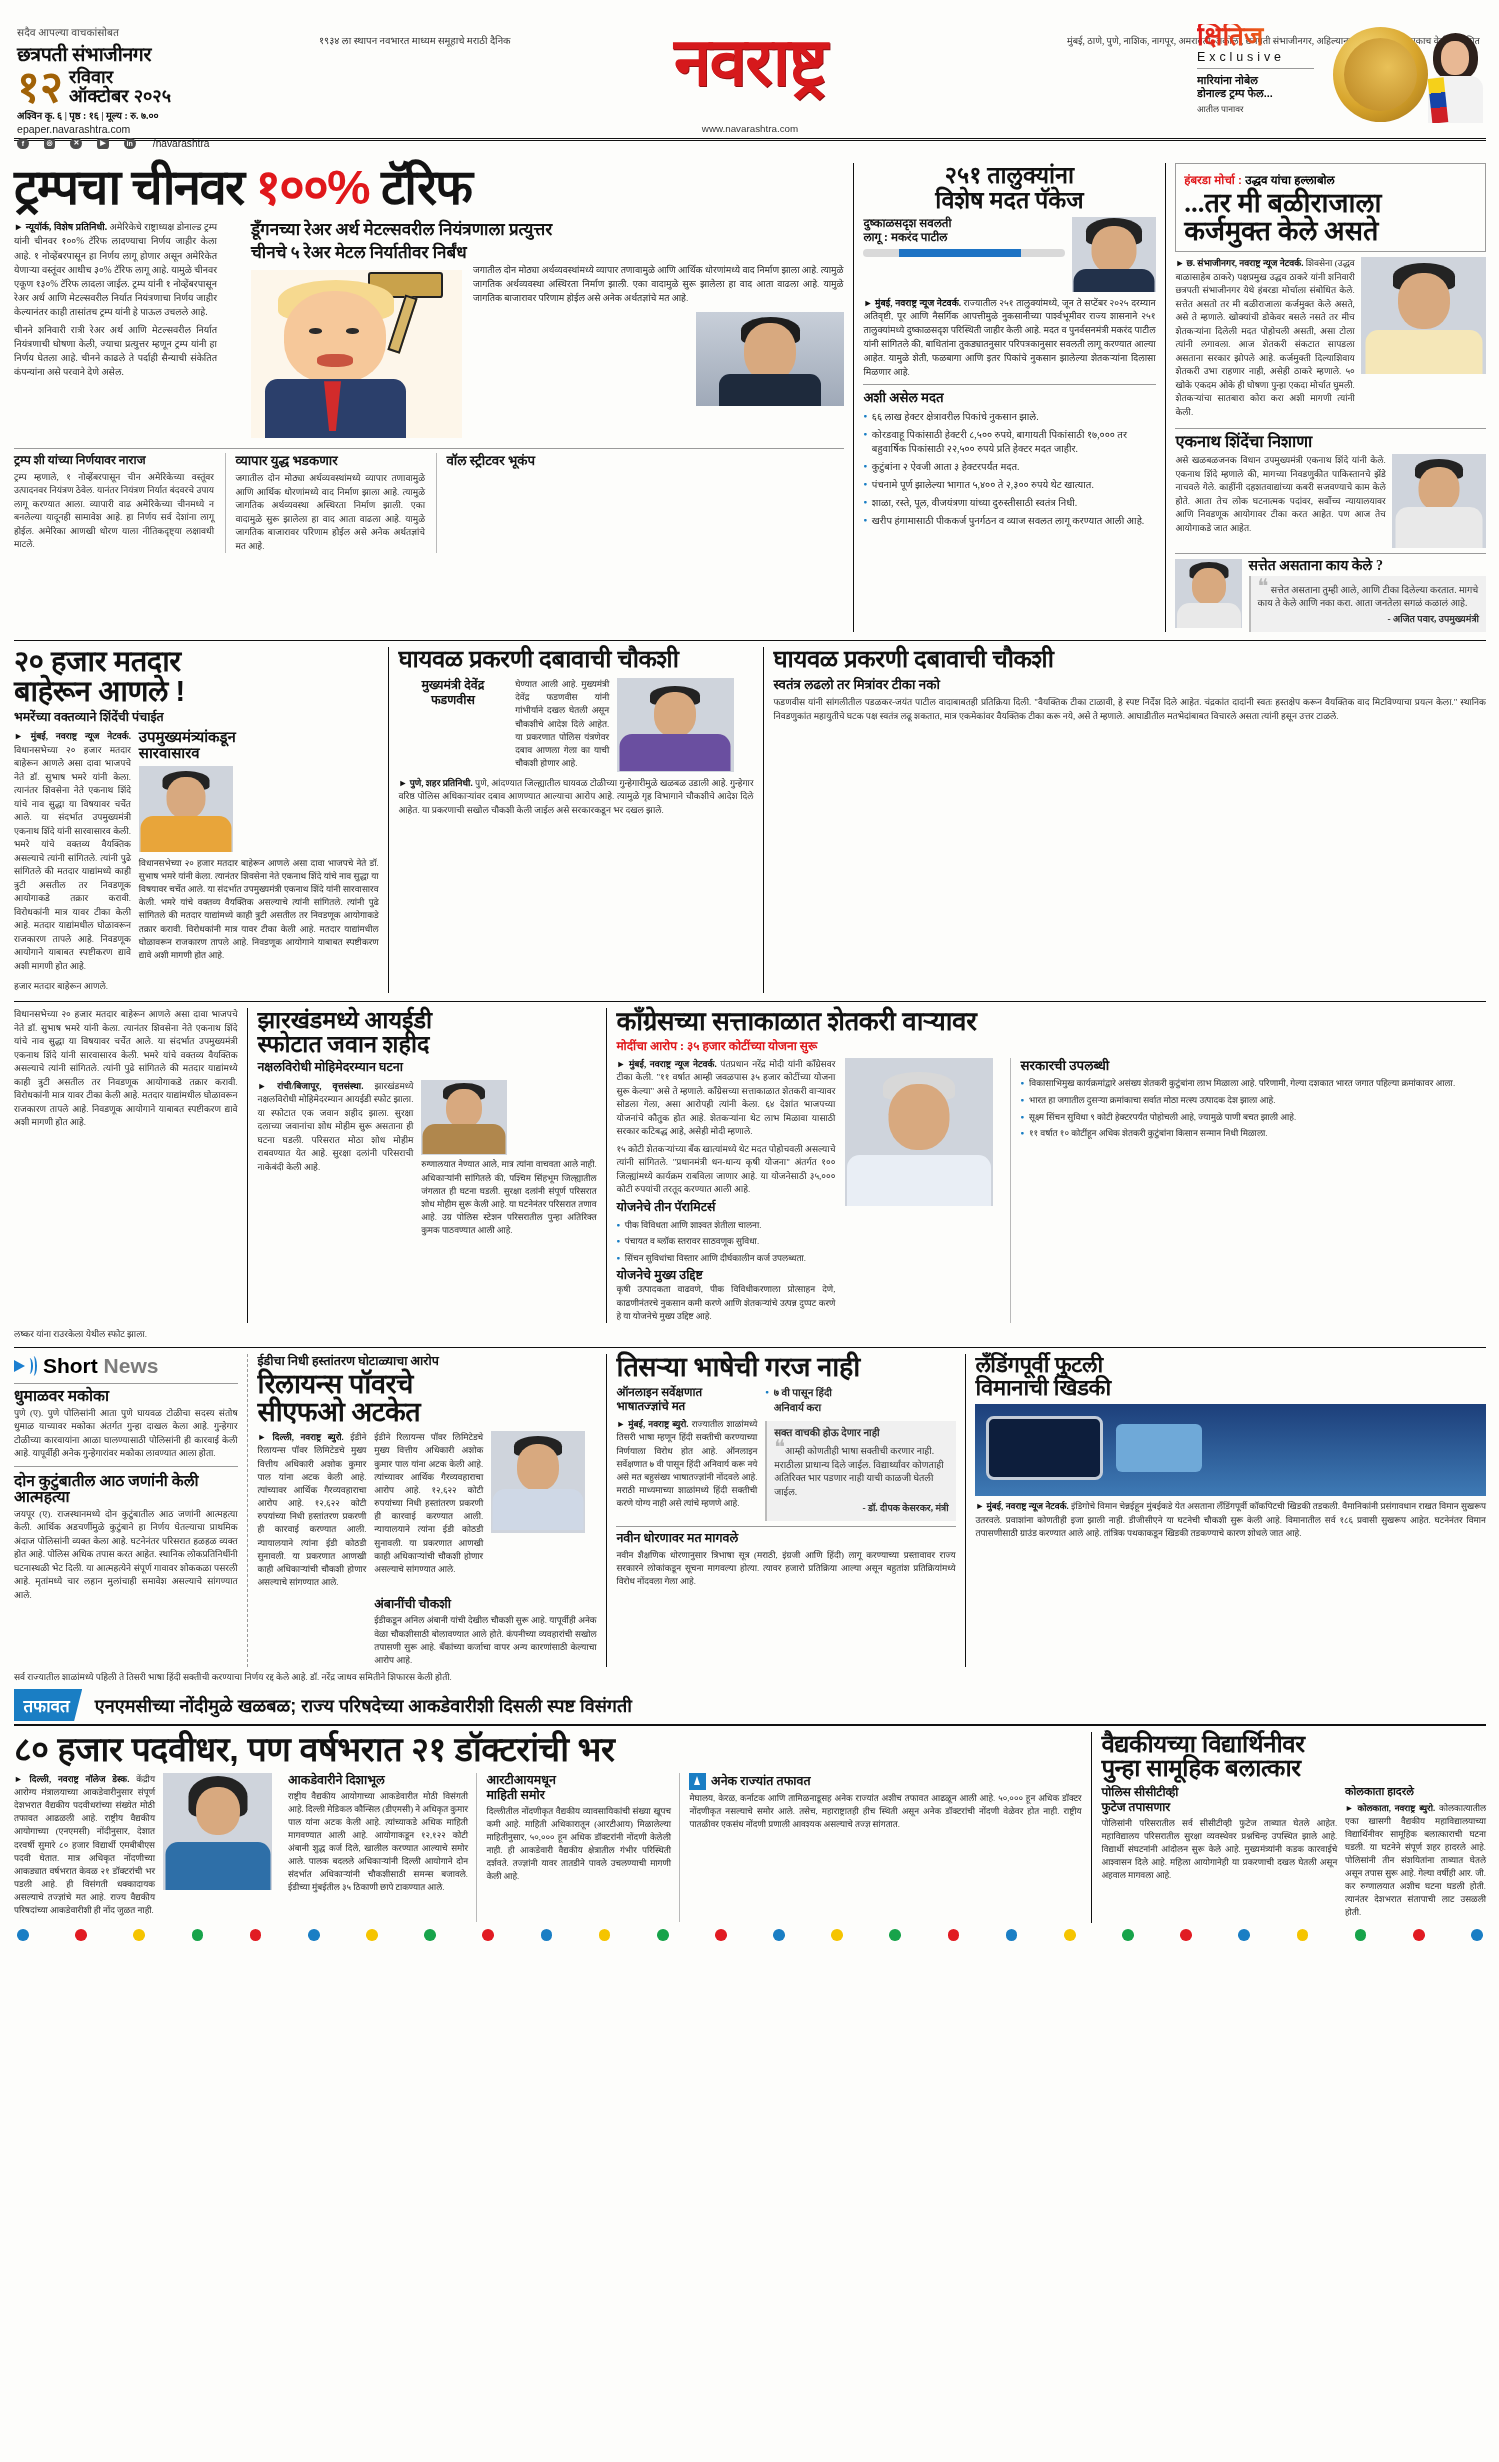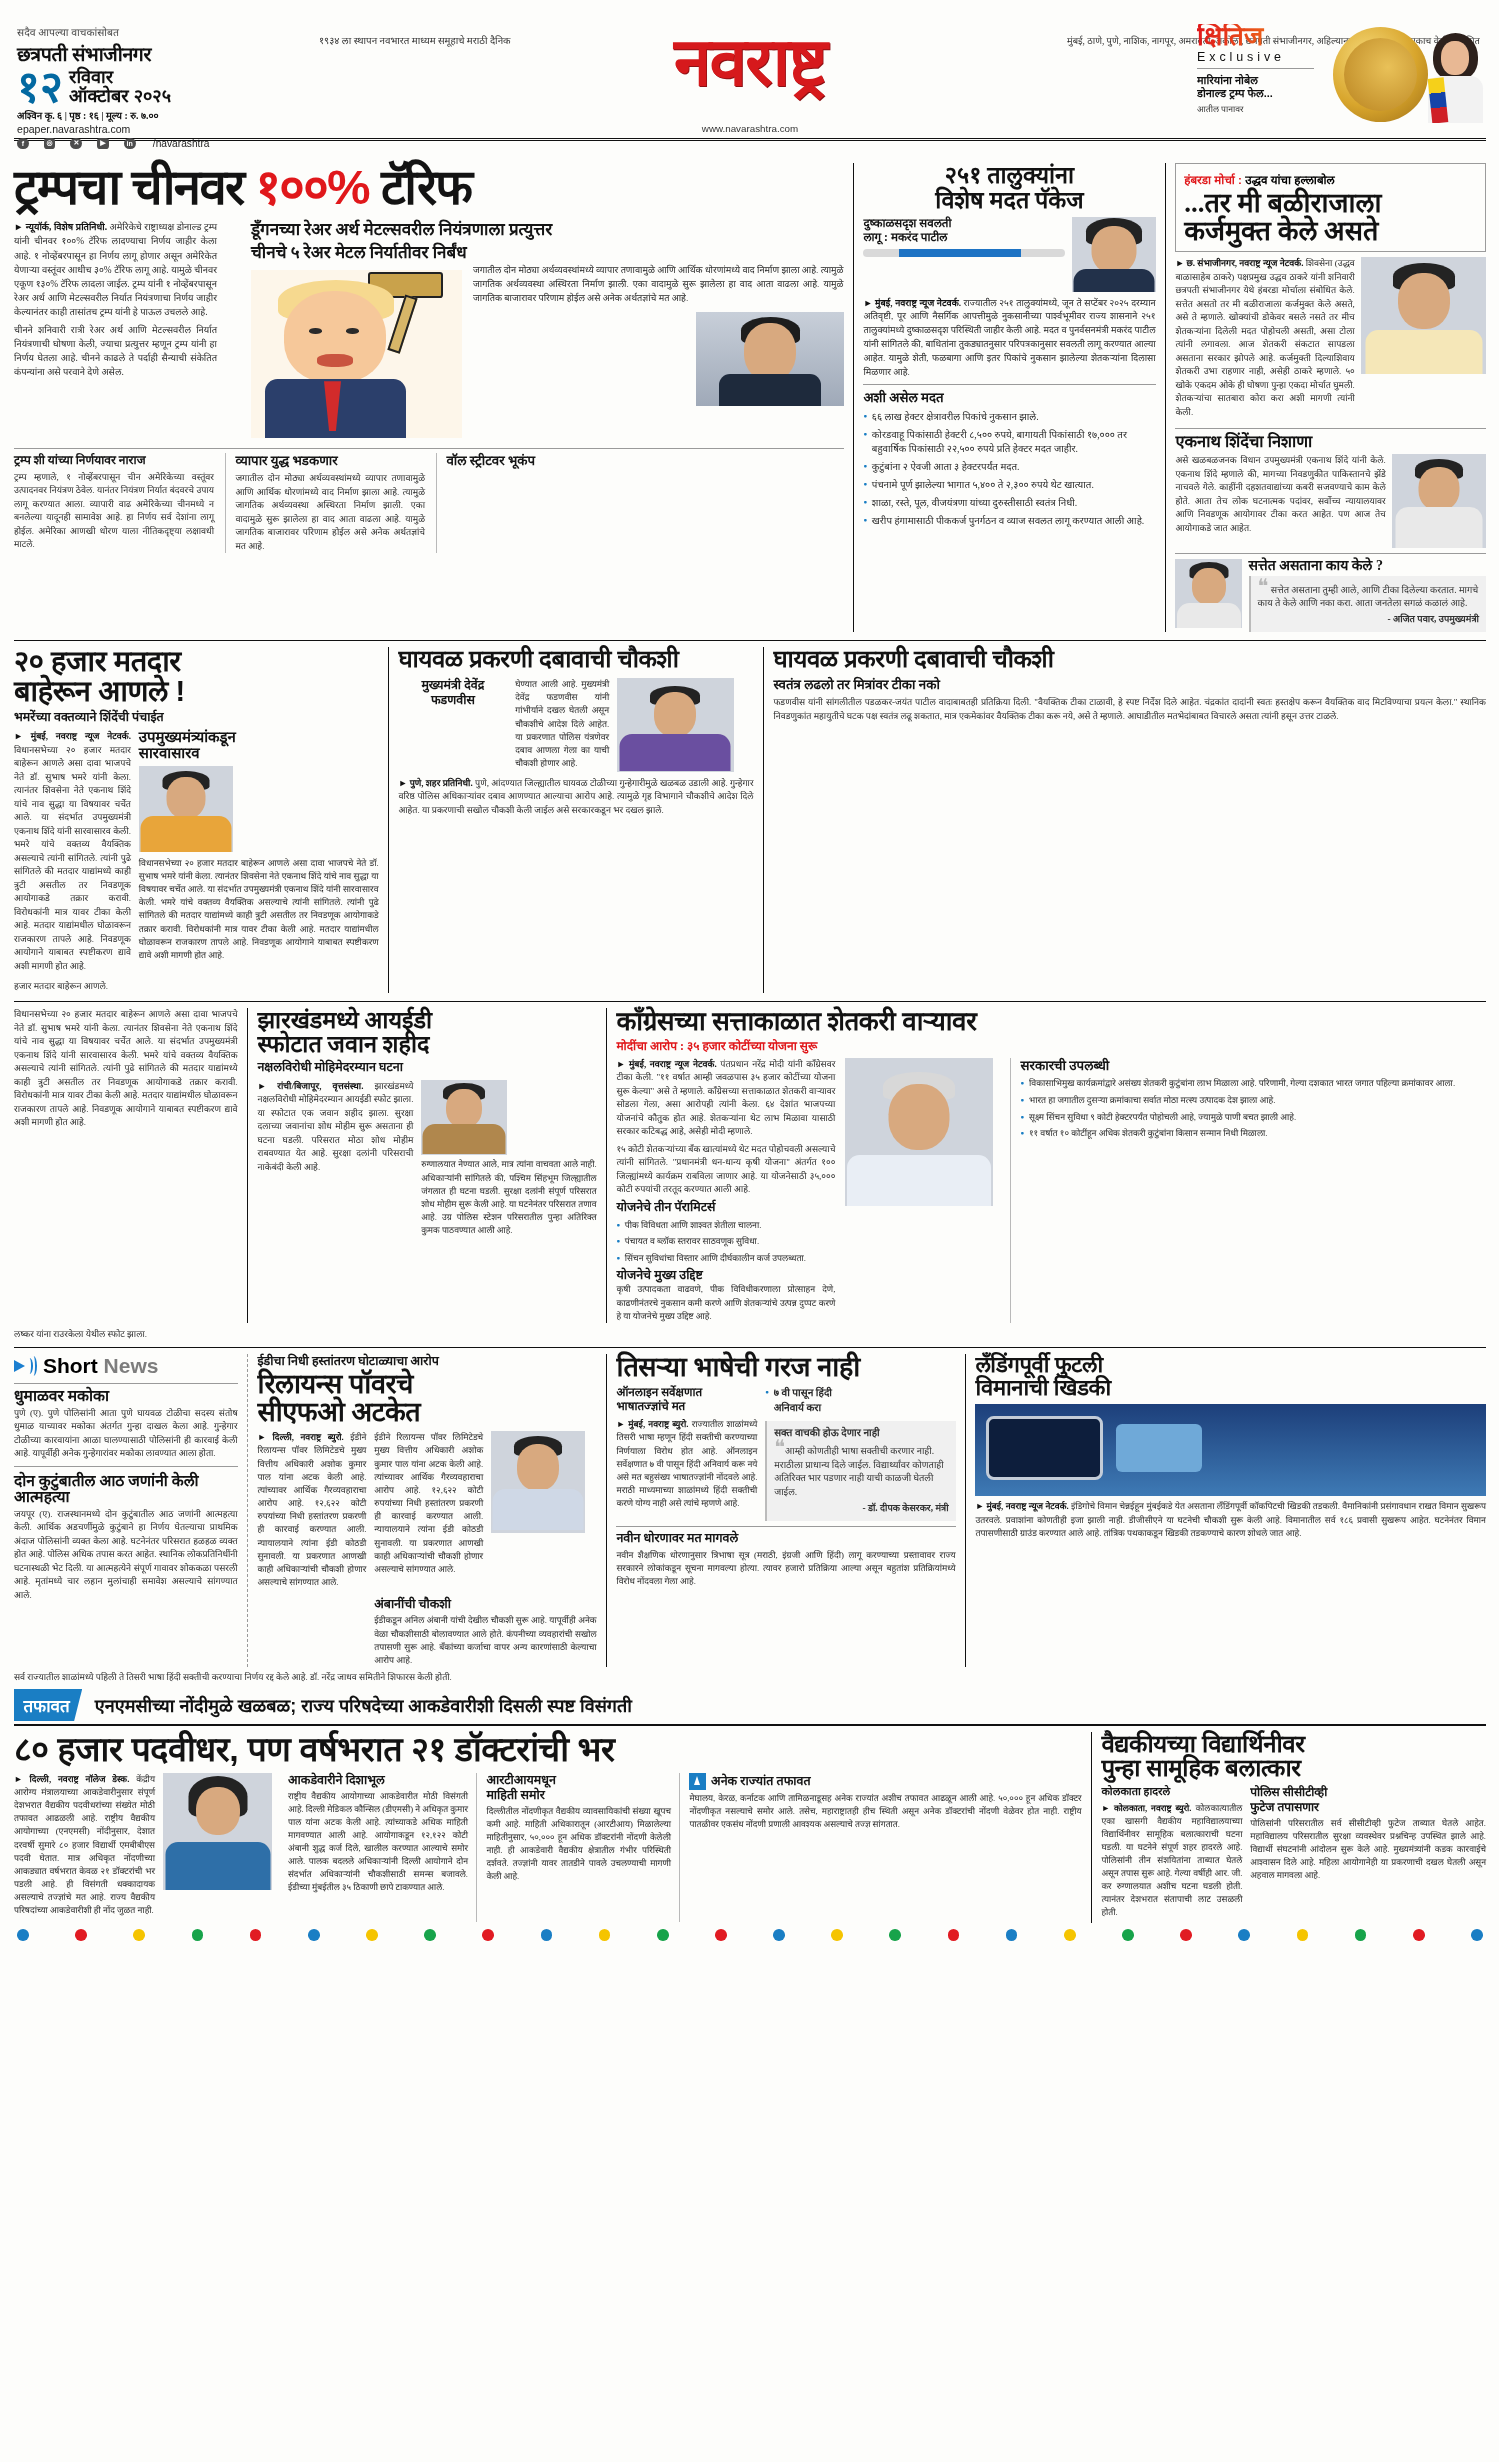--- a/index.html
+++ b/index.html
@@ -20,21 +20,21 @@
   .vrule { border-left:0.8px solid #b9b9b9; }
   .dateline { font-weight:bold; color:#111; }
   .red { color:#e0181b; }
 
   
   .masthead { position:relative; height:125px; }
   .mh-left { position:absolute; left:3.1px; top:14px; width:234px; }
   .mh-tag { font-size:10.5px; color:#4a4a4a; font-family:"Liberation Serif",serif; }
   .mh-city { font-size:19.5px; font-weight:bold; color:#111; font-family:"Liberation Sans",sans-serif; margin-top:0.8px; letter-spacing:-0.4px;}
   .mh-daterow { display:flex; align-items:flex-start; gap:6.2px; margin-top:0.8px; }
-  .mh-day { font-size:44px; font-weight:bold; color:#0369a1; font-family:"Liberation Sans",sans-serif; line-height:0.85; }
+  .mh-day { font-size:44px; font-weight:bold; color:#a16207; font-family:"Liberation Sans",sans-serif; line-height:0.85; }
   .mh-dayname { font-size:18px; font-weight:bold; color:#111; font-family:"Liberation Sans",sans-serif; line-height:1.1; }
   .mh-month { font-size:18px; font-weight:bold; color:#111; font-family:"Liberation Sans",sans-serif; line-height:1.1; }
   .mh-edline { font-size:9.8px; color:#111; font-weight:bold; margin-top:2.3px; font-family:"Liberation Serif",serif; }
   .mh-epaper { font-size:10.5px; color:#222; font-family:"Liberation Sans",sans-serif; margin-top:0.8px;}
   .mh-social { display:flex; align-items:center; gap:15px; margin-top:2.3px; }
   .sicon { width:11.7px; height:11.7px; border-radius:50%; background:#4d4d4d; color:#fff; font-size:7px;
            display:flex; align-items:center; justify-content:center; font-family:"Liberation Sans",sans-serif; font-weight:bold;}
   .sicon.sq { border-radius:3.1px; }
   .mh-handle { font-size:10.2px; color:#222; font-family:"Liberation Sans",sans-serif; margin-left:2.3px; }
 
@@ -584,31 +584,31 @@
           </div>
           <div class="body-txt" style="font-size:8.7px;margin-top:2.3px;">मेघालय, केरळ, कर्नाटक आणि तामिळनाडूसह अनेक राज्यांत अशीच तफावत आढळून आली आहे. ५०,००० हून अधिक डॉक्टर नोंदणीकृत नसल्याचे समोर आले. तसेच, महाराष्ट्रातही हीच स्थिती असून अनेक डॉक्टरांची नोंदणी वेळेवर होत नाही. राष्ट्रीय पातळीवर एकसंध नोंदणी प्रणाली आवश्यक असल्याचे तज्ज्ञ सांगतात.</div>
         </div>
       </div>
     </div>
 
     <div style="flex:1;padding-left:9.4px;">
       <h2 class="hdl" style="font-size:24px;white-space:pre-line;">वैद्यकीयच्या विद्यार्थिनीवर
 पुन्हा सामूहिक बलात्कार</h2>
       <div style="display:flex;gap:7.8px;margin-top:4.7px;">
+        <div style="flex:1;">
+          <div class="cap" style="font-size:12px;white-space:pre-line;">पोलिस सीसीटीव्ही
+फुटेज तपासणार</div>
+          <div class="body-txt" style="font-size:8.7px;margin-top:3.1px;">पोलिसांनी परिसरातील सर्व सीसीटीव्ही फुटेज ताब्यात घेतले आहेत. महाविद्यालय परिसरातील सुरक्षा व्यवस्थेवर प्रश्नचिन्ह उपस्थित झाले आहे. विद्यार्थी संघटनांनी आंदोलन सुरू केले आहे. मुख्यमंत्र्यांनी कडक कारवाईचे आश्वासन दिले आहे. महिला आयोगानेही या प्रकरणाची दखल घेतली असून अहवाल मागवला आहे.</div>
+        </div>
         <div style="width:141px;">
           <div class="cap" style="font-size:11px;">कोलकाता हादरले</div>
           <div class="body-txt" style="font-size:8.7px;margin-top:3.1px;">
             <p><span class="dateline">► कोलकाता, नवराष्ट्र ब्युरो.</span>
             <span>कोलकात्यातील एका खासगी वैद्यकीय महाविद्यालयाच्या विद्यार्थिनीवर सामूहिक बलात्काराची घटना घडली. या घटनेने संपूर्ण शहर हादरले आहे. पोलिसांनी तीन संशयितांना ताब्यात घेतले असून तपास सुरू आहे. गेल्या वर्षीही आर. जी. कर रुग्णालयात अशीच घटना घडली होती. त्यानंतर देशभरात संतापाची लाट उसळली होती.</span></p>
           </div>
-        </div>
-        <div style="flex:1;">
-          <div class="cap" style="font-size:12px;white-space:pre-line;">पोलिस सीसीटीव्ही
-फुटेज तपासणार</div>
-          <div class="body-txt" style="font-size:8.7px;margin-top:3.1px;">पोलिसांनी परिसरातील सर्व सीसीटीव्ही फुटेज ताब्यात घेतले आहेत. महाविद्यालय परिसरातील सुरक्षा व्यवस्थेवर प्रश्नचिन्ह उपस्थित झाले आहे. विद्यार्थी संघटनांनी आंदोलन सुरू केले आहे. मुख्यमंत्र्यांनी कडक कारवाईचे आश्वासन दिले आहे. महिला आयोगानेही या प्रकरणाची दखल घेतली असून अहवाल मागवला आहे.</div>
         </div>
       </div>
     </div>
   </div>
 
   <div class="colorbar" id="colorbar">
       <span class="cdot" style="background: rgb(26, 126, 196);"></span>
       <span class="cdot" style="background: rgb(225, 27, 34);"></span>
       <span class="cdot" style="background: rgb(245, 196, 0);"></span>
       <span class="cdot" style="background: rgb(23, 163, 74);"></span>

